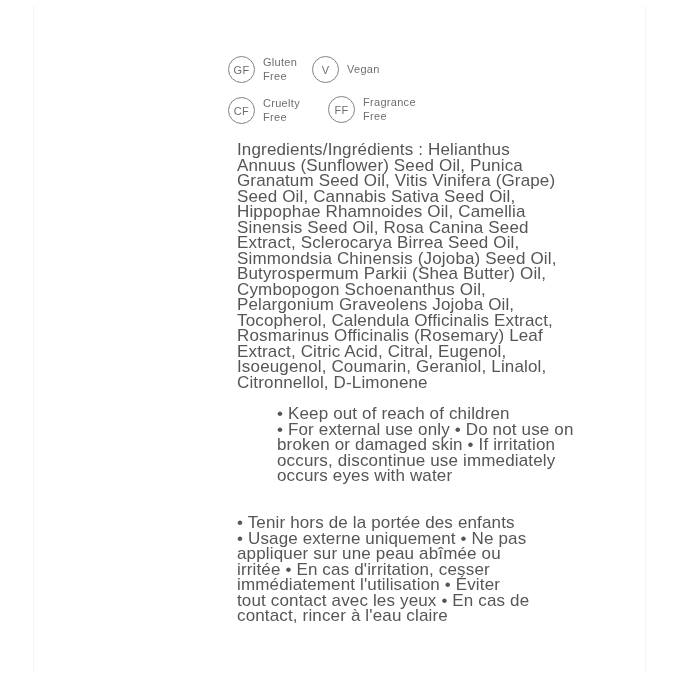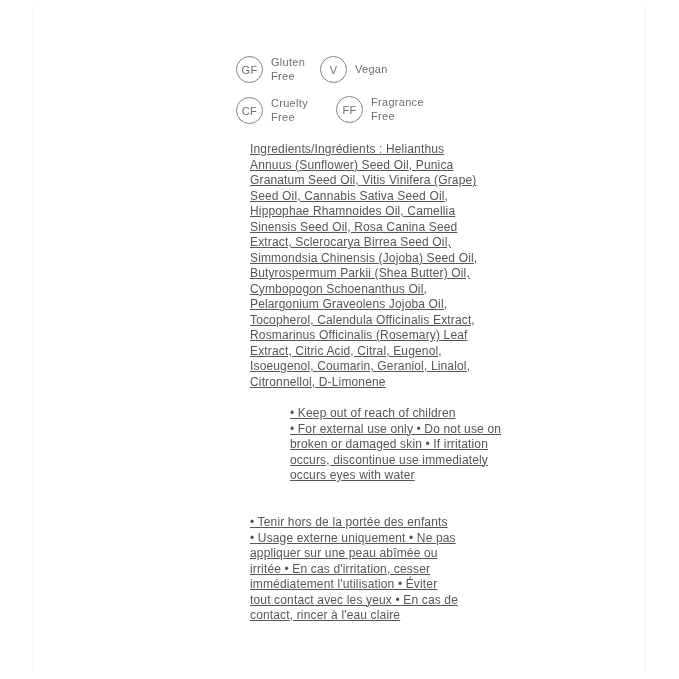--- a/index.html
+++ b/index.html
@@ -16,21 +16,21 @@
     position: absolute;
     top: 6px;
     bottom: 6px;
     width: 1px;
     background: var(--edge-line, #f4f4f4);
   }
   .edge-left  { left: 33px; }
   .edge-right { left: 645px; }
 
   
-  .badges { position: absolute; left: 236px; top: 56px; width: 220px; height: 70px; }
+  .badges { position: absolute; left: 228px; top: 56px; width: 220px; height: 70px; }
   .badge { position: absolute; display: flex; align-items: center; }
   .badge-0 { left: 0;    top: 0; }
   .badge-1 { left: 84px; top: 0; }
   .badge-2 { left: 0;    top: 41px; }
   .badge-3 { left: 83px; top: 40px; margin-left: 17px; }
   .badge-circle {
     flex: 0 0 auto;
     width: 27px; height: 27px;
     border: 1px solid var(--badge-border, #828282);
     border-radius: 50%;
@@ -44,27 +44,26 @@
     font-size: 11px;
     line-height: 13.5px;
     letter-spacing: 0.3px;
     color: var(--badge, #6e6e6e);
     white-space: nowrap;
   }
 
   
   .textblock {
     position: absolute;
-    left: 250px;
+    left: 237px;
     width: 218px;
-    font-size: 12px;
+    font-size: 17px;
     line-height: 15.5px;
     letter-spacing: 0.15px;
     color: var(--text, #565656);
-    text-decoration: underline;
   }
   .tb-ingredients { top: 142px; }
   .tb-warn-en     { top: 406px; margin-left: 40px; }
   .tb-warn-fr     { top: 515px; }
   .textblock div { white-space: nowrap; }
 </style>
 </head>
 <body>
 
 <div class="canvas">

